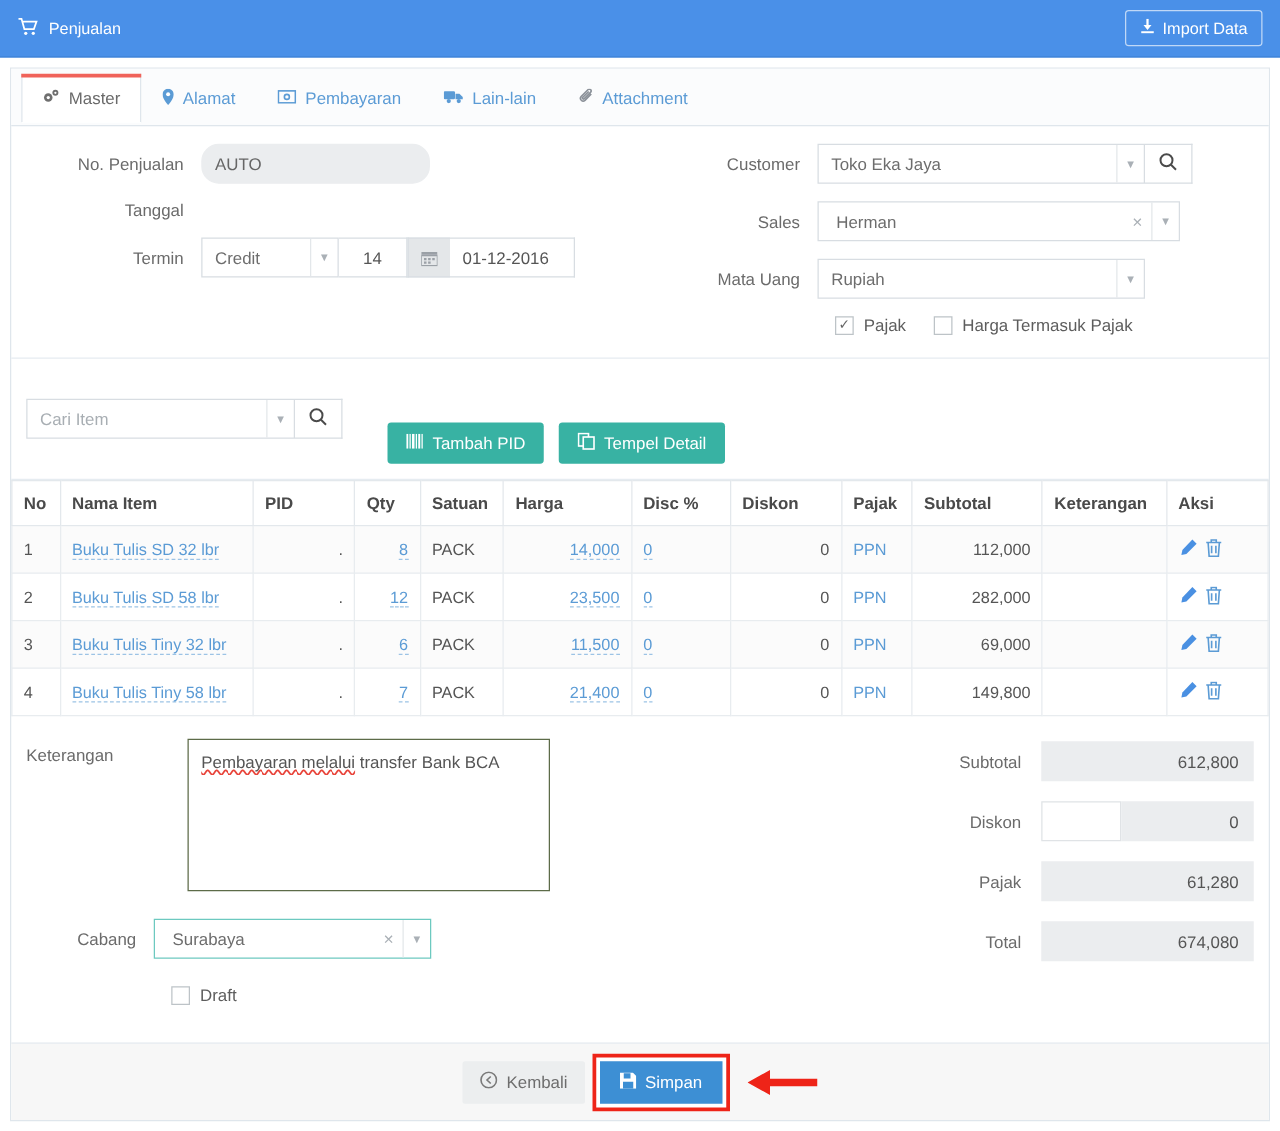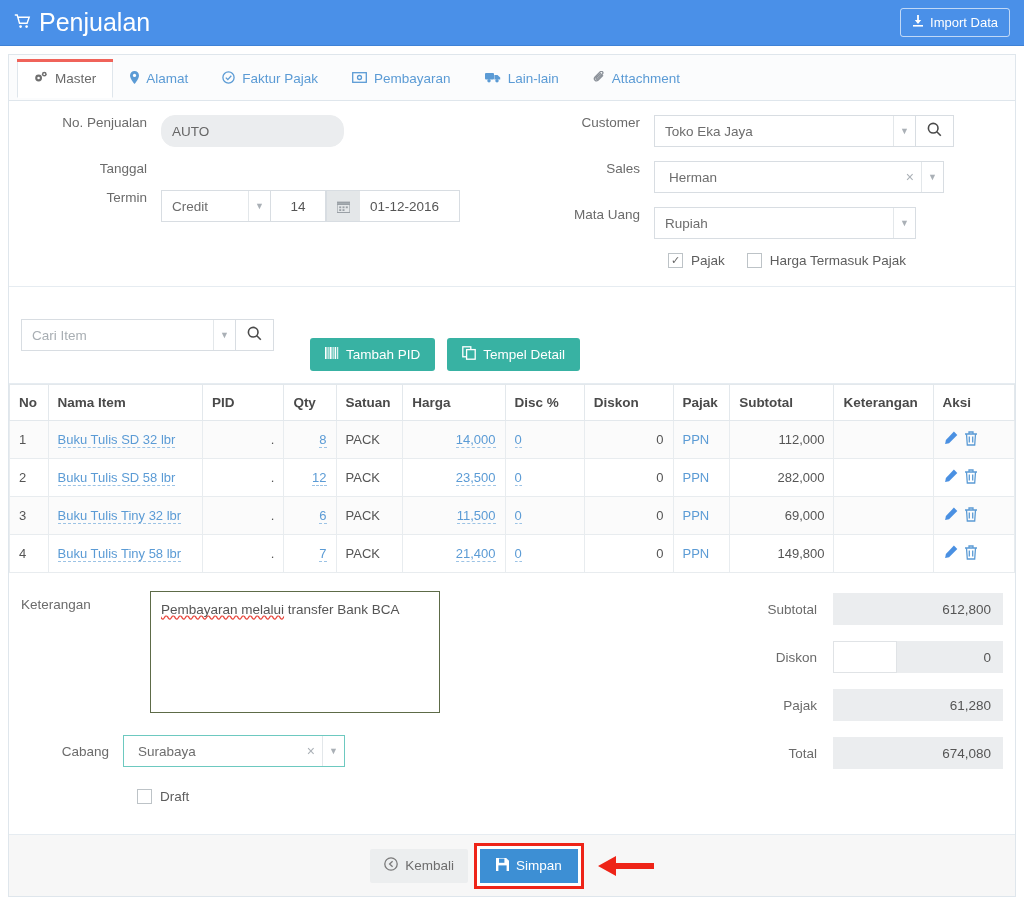--- a/index.html
+++ b/index.html
@@ -15,21 +15,21 @@
   .page { width:1024px; height:905px; position:relative; background:#fff; }
 
   
   .topbar {
     height:46px; background:#4a90e8;
     display:flex; align-items:center; justify-content:space-between;
     padding:0 14px;
     border-bottom:1px solid #3f82d6;
   }
   .topbar-title {
-    color:#fff; font-size:25px; display:flex; align-items:center; gap:8px;
+    color:#fff; font-size:13px; display:flex; align-items:center; gap:8px;
   }
   .topbar-title .cart { font-size:15px; line-height:1; }
   .import-btn {
     border:1px solid rgba(255,255,255,.65);
     color:#fff; background:transparent;
     font-size:13px; padding:6px 11px; border-radius:3px;
     display:flex; align-items:center; gap:6px; cursor:pointer;
     font-family:inherit;
   }
 
@@ -78,21 +78,21 @@
   
   .form-panel {
     border-bottom:1px solid #e6ecf1;
     padding:14px 12px 18px 12px;
     display:flex;
   }
   .col { width:50%; }
   .col.left { padding-right:10px; }
   .col.right { padding-left:14px; }
 
-  .frow { display:flex; align-items:flex-start; margin-bottom:14px; }
+  .frow { display:flex; align-items:center; margin-bottom:14px; }
   .flabel {
     text-align:right; padding-right:14px; color:#6b6b6b;
     font-size:13.5px; flex:0 0 auto;
   }
   .col.left .flabel { width:140px; }
   .col.right .flabel { width:128px; }
 
   .inp {
     border:1px solid #d8dde2; background:#fff; height:32px;
     font-size:13.5px; color:#555; padding:0 10px;
@@ -283,29 +283,20 @@
         <span>Master</span>
       </div>
       <div class="tab">
         <span class="tico">
           <svg width="9" height="13" viewBox="0 0 9 13" fill="#5b9bd5">
             <path d="M4.5 0C2 0 0 2 0 4.5 0 8 4.5 13 4.5 13S9 8 9 4.5C9 2 7 0 4.5 0z"></path>
             <circle cx="4.5" cy="4.4" r="1.6" fill="#fff"></circle>
           </svg>
         </span>
         <span>Alamat</span>
-      </div>
-      <div class="tab">
-        <span class="tico">
-          <svg width="13" height="13" viewBox="0 0 13 13" fill="none" stroke="#5b9bd5" stroke-width="1.3">
-            <circle cx="6.5" cy="6.5" r="5.6"></circle>
-              <path d="M3.8 6.6l2 2 3.5-3.8"></path>
-          </svg>
-        </span>
-        <span>Faktur Pajak</span>
       </div>
       <div class="tab">
         <span class="tico">
           <svg width="15" height="11" viewBox="0 0 15 11" fill="none" stroke="#5b9bd5" stroke-width="1.3">
             <rect x="0.7" y="0.7" width="13.6" height="9.6"></rect>
               <circle cx="7.5" cy="5.5" r="2"></circle>
           </svg>
         </span>
         <span>Pembayaran</span>
       </div>

